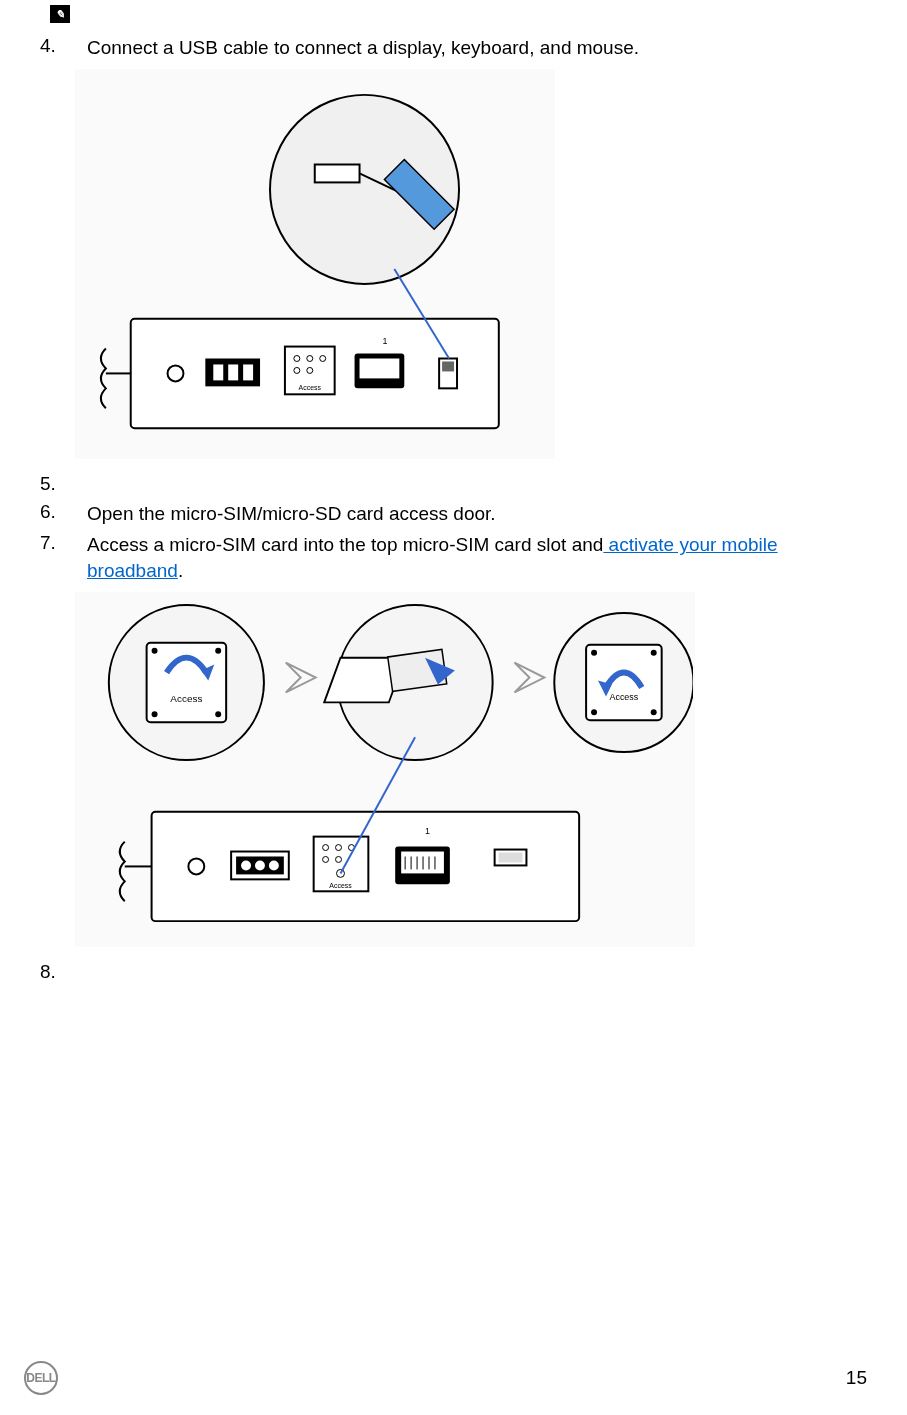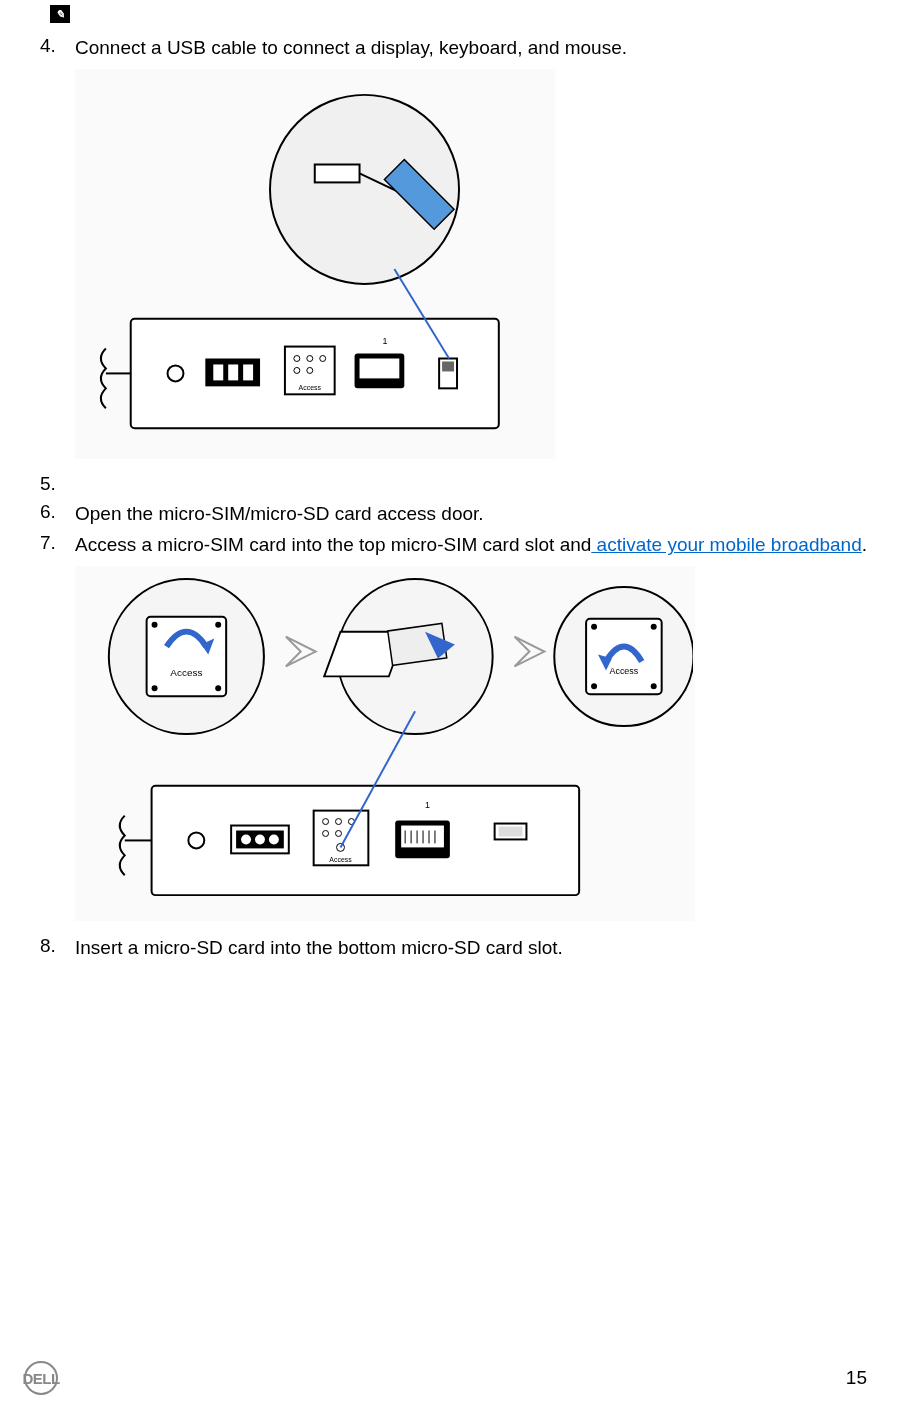--- a/index.html
+++ b/index.html
@@ -47,20 +47,21 @@
       margin-bottom: 6px;
     }
     .step-num {
       width: 35px;
       text-align: left;
       flex-shrink: 0;
       padding-left: 0;
     }
     .step-text {
       line-height: 1.35;
+      margin-left: 12px;
     }
     .step-text a, .link {
       color: #0066cc;
       text-decoration: underline;
     }
     .figure {
       margin: 8px 0 14px 35px;
       border: 1px solid transparent;
     }
     .figure-1 {
@@ -90,21 +91,21 @@
     }
     .dell-logo {
       width: 34px;
       height: 34px;
       border: 2px solid #888;
       border-radius: 50%;
       display: flex;
       align-items: center;
       justify-content: center;
       color: #888;
-      font-size: 15px;
+      font-size: 12px;
       font-weight: bold;
       letter-spacing: -0.5px;
     }
     .page-num {
       font-size: 19px;
       text-align: center;
     }
     .placeholder-svg {
       max-width: 100%;
       max-height: 100%;
@@ -231,21 +232,20 @@
       <rect x="420" y="258" width="32" height="16" fill="#fff" stroke="#000" stroke-width="2"></rect>
       <rect x="424" y="261" width="24" height="10" fill="#ddd"></rect>
       <text x="350" y="242" font-size="9" fill="#000">1</text>
       <line x1="265" y1="282" x2="340" y2="145" stroke="#3366cc" stroke-width="2"></line>
     </g>
   </svg>
 </div>
 
 <div class="step-row">
   <div class="step-num">8.</div>
-  <div class="step-text">Insert a micro-SD card into the bottom micro-SD card slot.</div>
 </div>
 
 <div class="footer">
   <div class="dell-logo">
     <span>DELL</span>
   </div>
   <div class="page-num">15</div>
 </div>
 
 </body></html>

